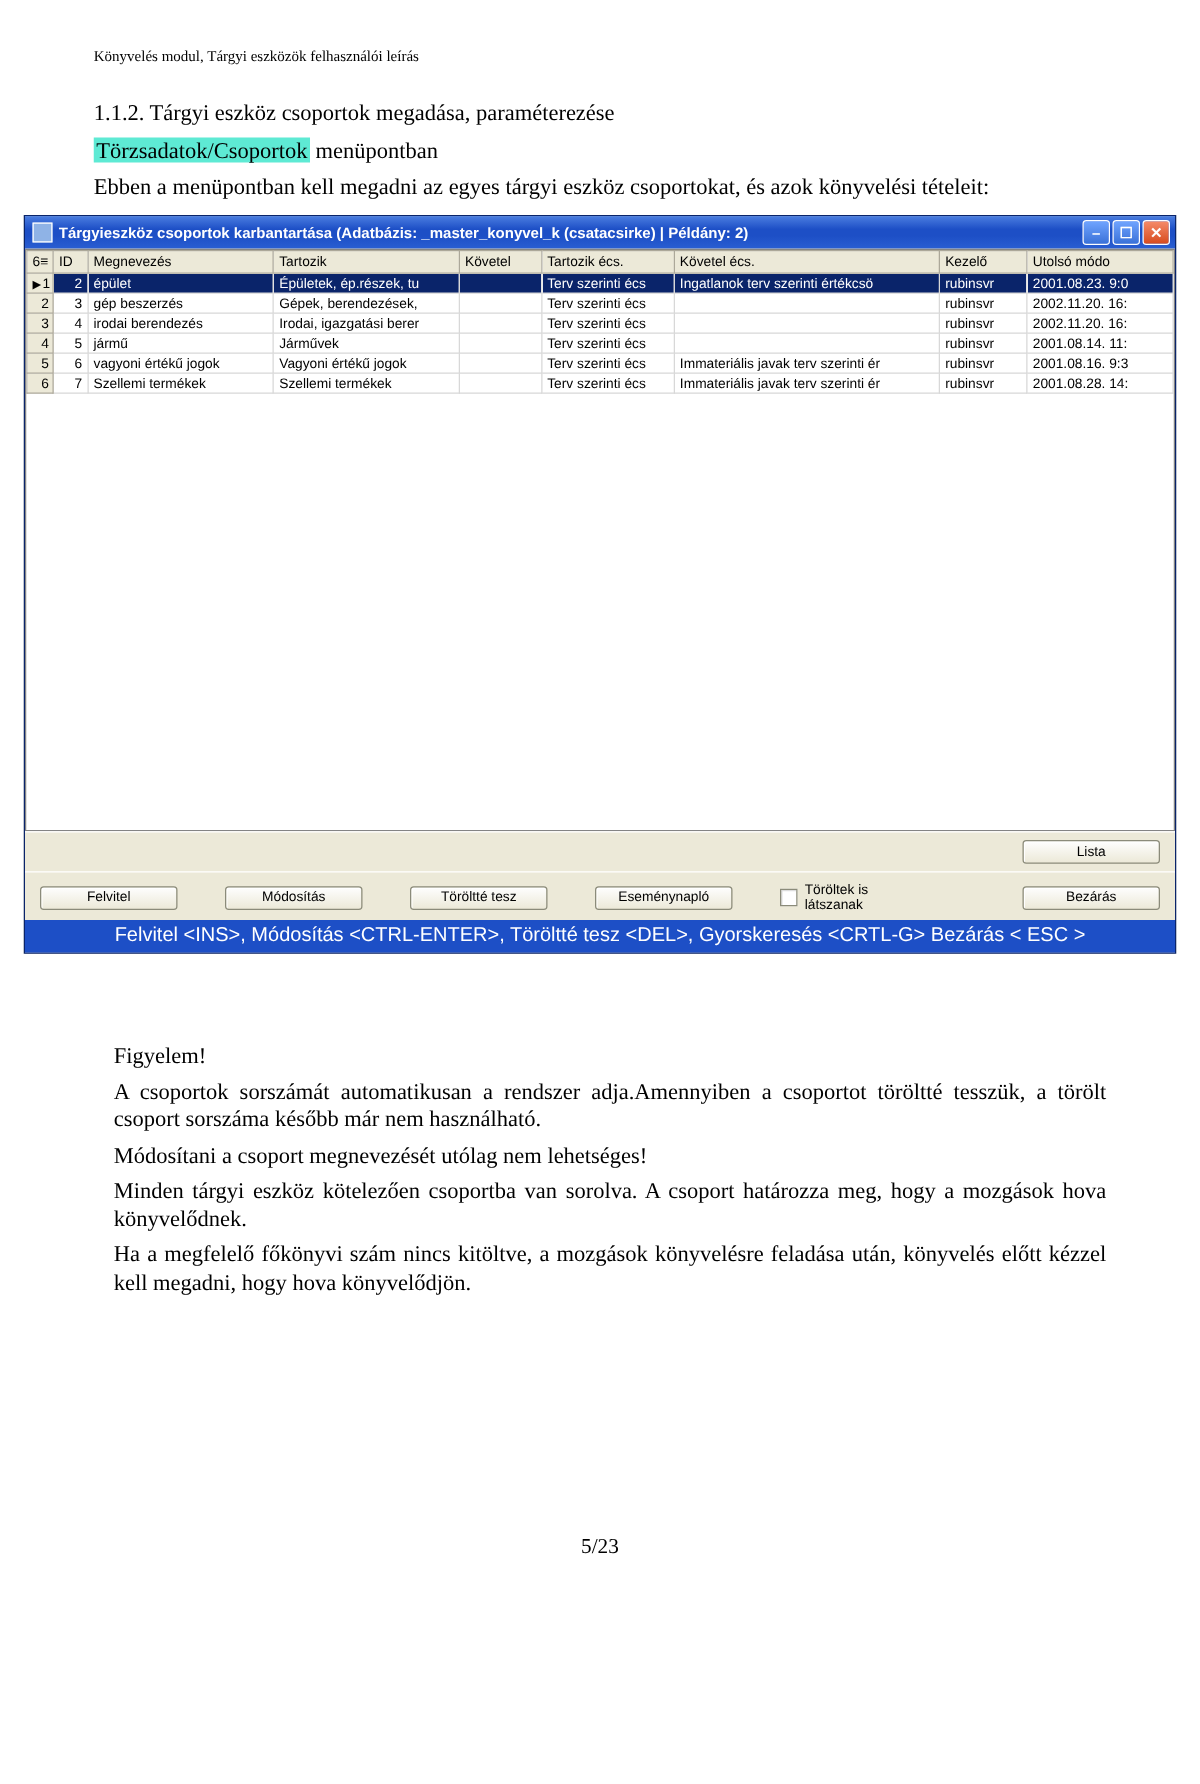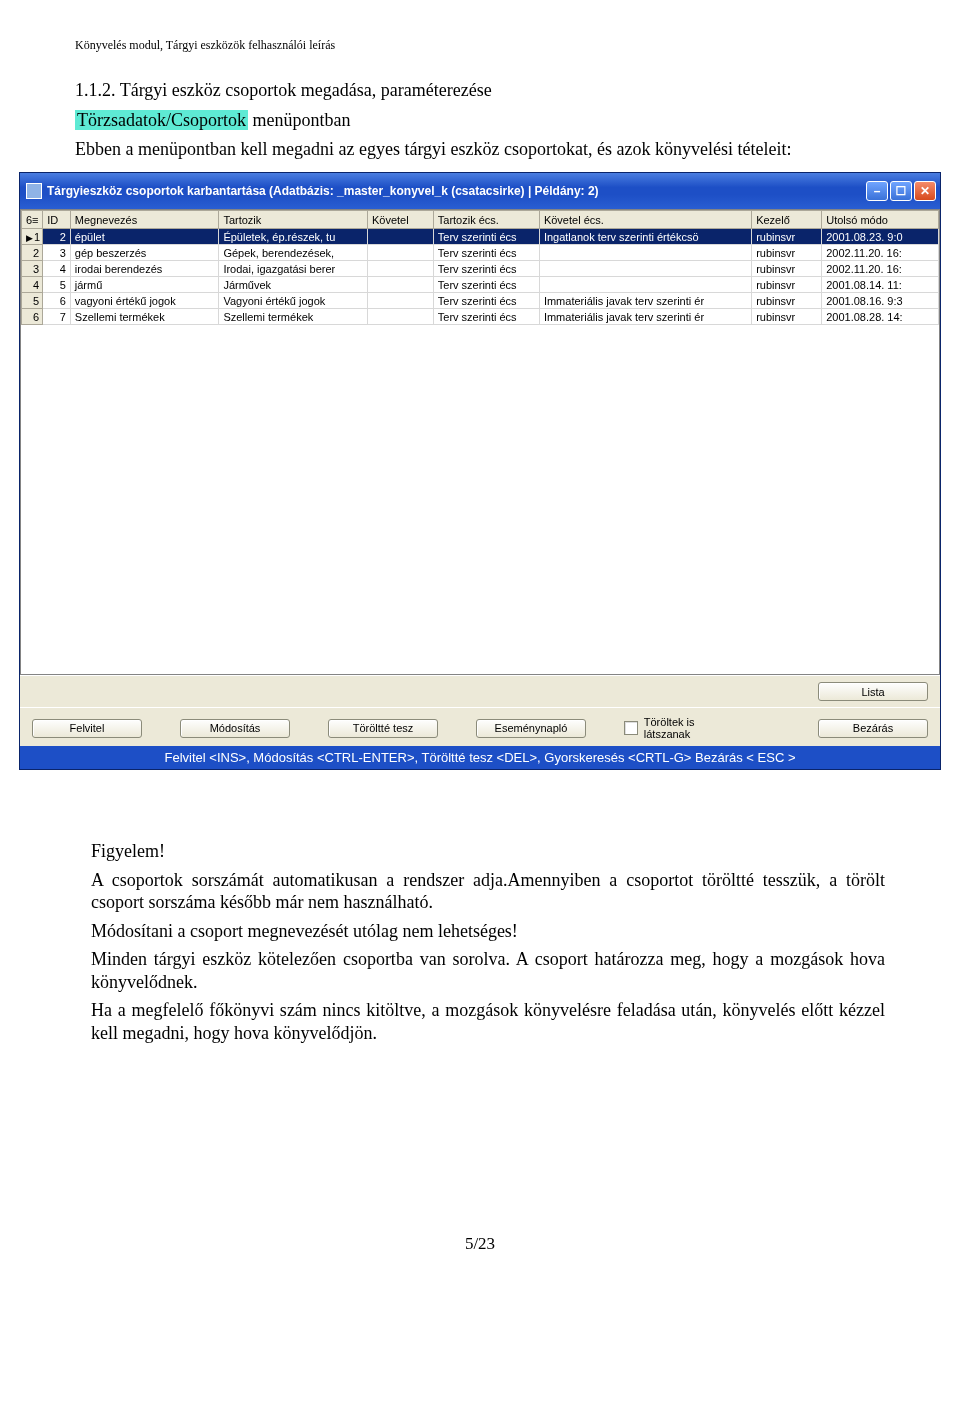--- a/index.html
+++ b/index.html
@@ -36,21 +36,21 @@
     margin: 12px -56px 0 -56px;
     border: 1px solid #0a246a;
     font-family: Tahoma, Verdana, Arial, sans-serif;
     font-size: 11px;
     background: #ece9d8;
     box-shadow: 0 0 0 1px #96b3e6 inset;
   }
   .titlebar {
     background: linear-gradient(#4a7de0, #1d4fc6 40%, #1d4fc6 60%, #295ed2);
     color: #fff;
-    height: 36px;
+    height: 26px;
     display: flex;
     align-items: center;
     padding: 0 4px 0 6px;
     font-weight: bold;
     font-size: 12px;
   }
   .titlebar .app-icon {
     width: 16px; height: 16px;
     background: #8fb3e6;
     border: 1px solid #fff;
@@ -136,21 +136,21 @@
     display:flex; align-items:center; gap:6px;
     font-size:11px;
   }
   .del-check .chk {
     width:14px; height:14px; border:1px solid #8b8b7a; background:#fff;
     box-shadow: inset 1px 1px 0 #ddd;
   }
   .statusbar {
     background:#1d4fc6;
     color:#fff;
-    font-size:13px;
+    font-size:16px;
     padding:4px 4px;
     text-align:center;
     font-family: Tahoma, Arial, sans-serif;
   }
   .below-figure { margin-top:70px;margin-left:16px; }
   .page-num {
     text-align:center;
     font-size:17px;
     margin-top:190px;
   }

